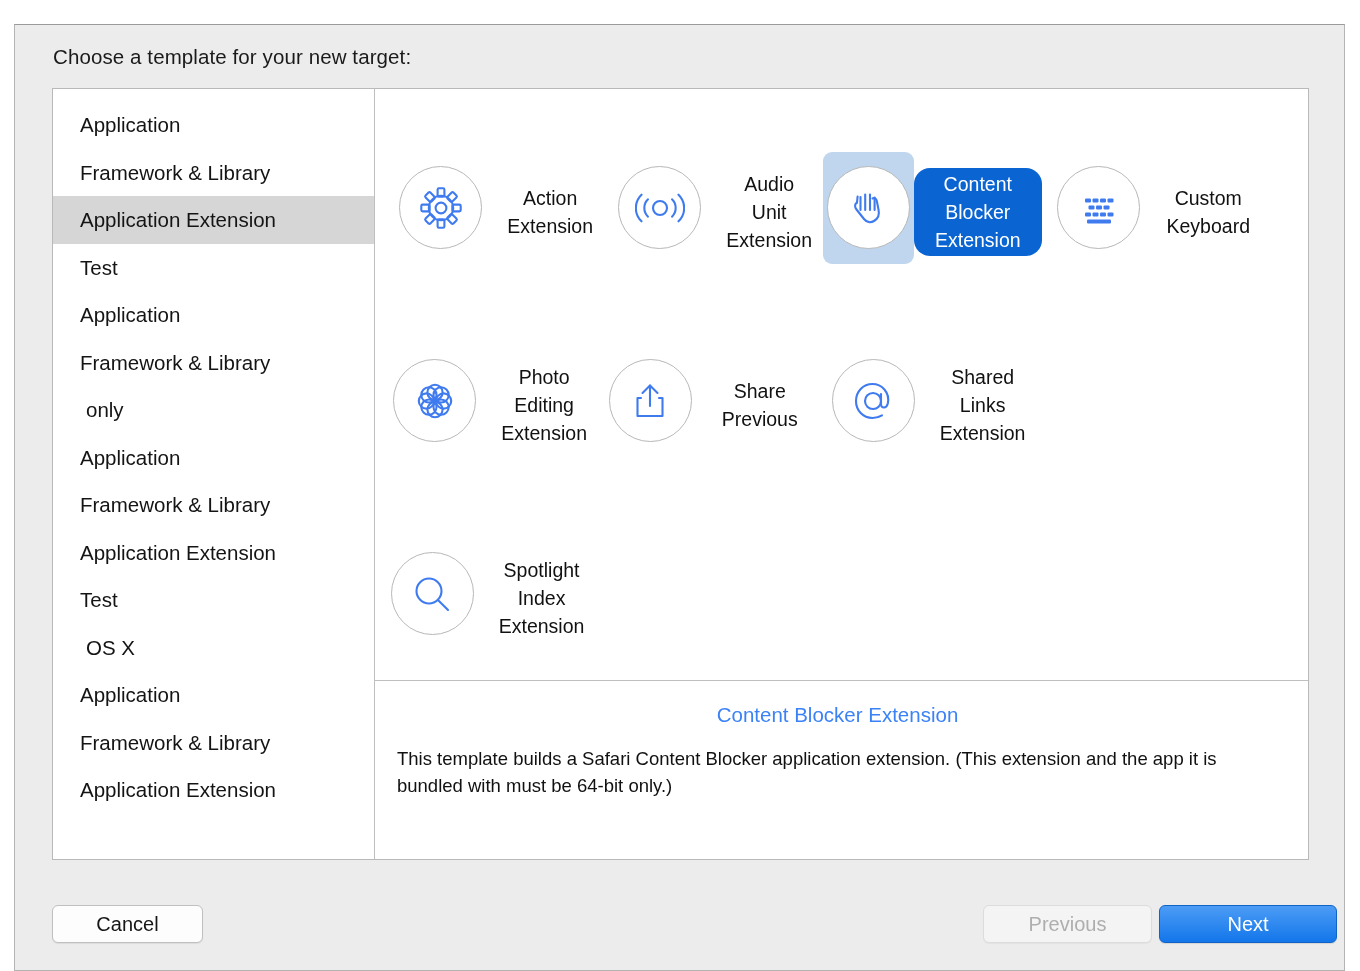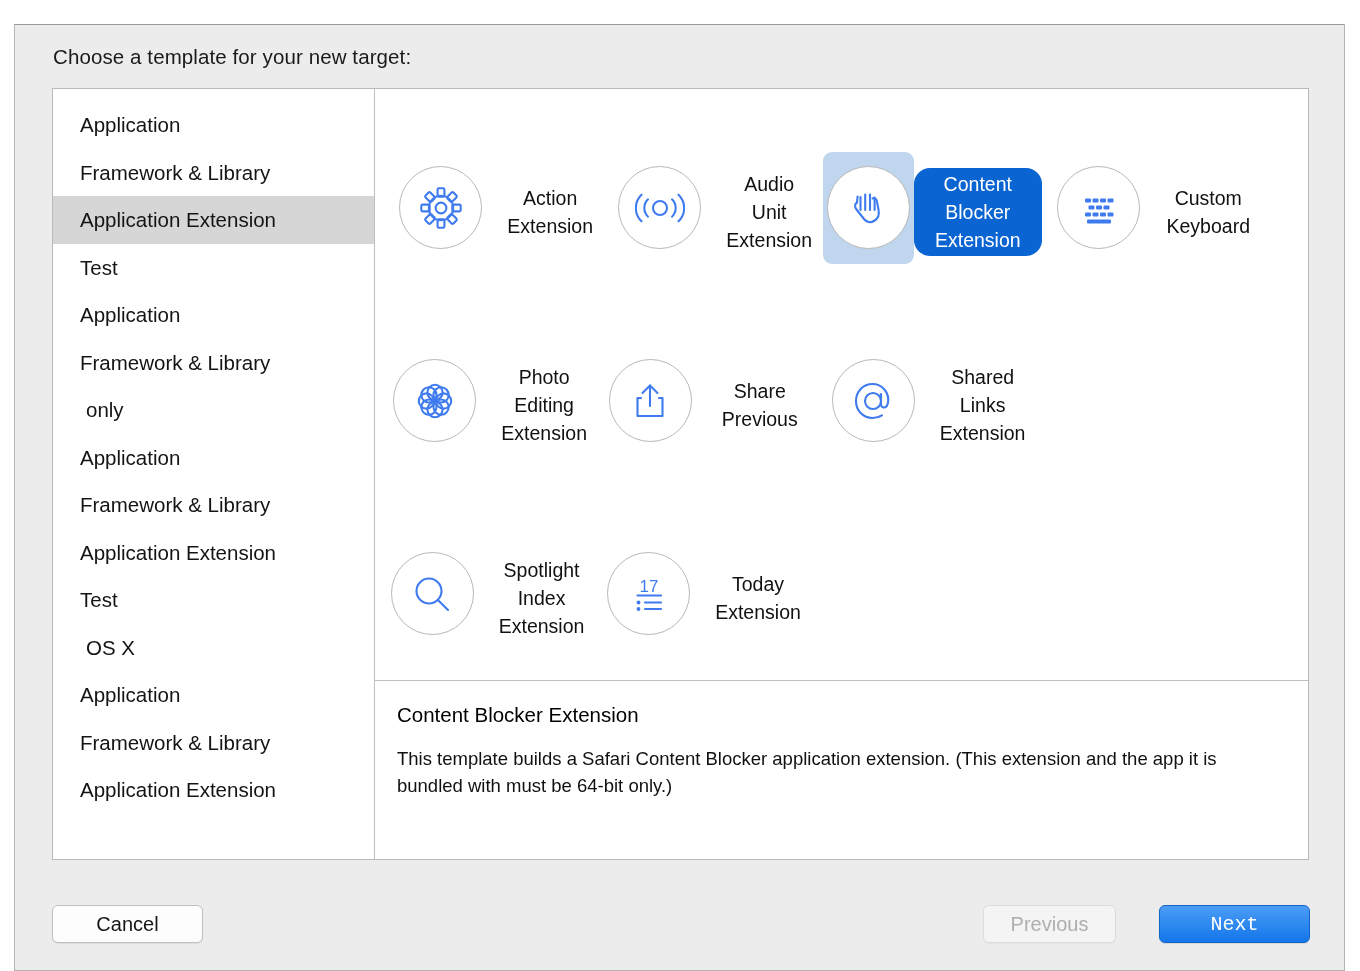--- a/index.html
+++ b/index.html
@@ -136,22 +136,23 @@
   }
 
   
   #desc {
     flex: 1 1 auto;
     padding: 22px 30px 0 22px;
     box-sizing: border-box;
   }
   .desc-title {
     font-size: 20.5px;
-    color: #000000;
+    color: #3b82f6;
     margin-bottom: 18px;
+    text-align: center;
   }
   .desc-body {
     font-size: 18.5px;
     line-height: 27px;
     color: #111111;
     max-width: 890px;
   }
 
   
   .btn {
@@ -171,35 +172,34 @@
     top: 870px;
     width: 151px;
     background: #fdfdfd;
     border: 1px solid #c0c0c0;
     color: #161616;
     box-shadow: 0 1px 1px rgba(0,0,0,0.07);
   }
   #prev-btn {
     left: 968px;
     top: 870px;
-    width: 133px;
+    width: 169px;
     background: #f4f4f4;
     border: 1px solid #dcdcdc;
     color: #aeaeae;
     box-shadow: 0 1px 1px rgba(0,0,0,0.04);
   }
   #next-btn {
     left: 1144px;
     top: 870px;
-    width: 151px;
+    width: 178px;
     background: linear-gradient(to bottom, #4c9cf5 0%, #1376ea 100%);
     border: 1px solid #1064c8;
     color: #ffffff;
     box-shadow: 0 1px 1px rgba(0,0,0,0.10);
-    font-family: Liberation Mono, monospace;
   }
 </style>
 </head>
 <body>
 
 <div id="sheet">
 
   <div class="sheet-title">Choose a template for your new target:</div>
 
   <div id="chooser">
@@ -342,35 +342,20 @@
               <div class="icon-box">
                 <div class="disc">
                   <svg width="50" height="50" viewBox="0 0 50 50" fill="none" stroke="#3f7bef" stroke-width="2.1" stroke-linecap="round" stroke-linejoin="round">
                     <circle cx="22" cy="22" r="12.5"></circle>
                     <path d="M31.2 31.2 L41 41"></path>
                   </svg>
                 </div>
               </div>
               <div class="tile-label">Spotlight Index<br>Extension</div>
             </div>
-            <div class="tile">
-              <div class="icon-box">
-                <div class="disc">
-                  <svg width="50" height="50" viewBox="0 0 50 50" fill="none" stroke="#3f7bef" stroke-width="2.1" stroke-linecap="round" stroke-linejoin="round">
-                    <text x="25" y="23" font-family="Liberation Sans, sans-serif" font-size="17" fill="#3f7bef" stroke="none" text-anchor="middle" font-weight="400">17</text>
-                    <path d="M13.5 26.5 L37 26.5" stroke-width="2.2"></path>
-                    <path d="M21 33.5 L37 33.5" stroke-width="2.2"></path>
-                    <path d="M21 40 L37 40" stroke-width="2.2"></path>
-                    <circle cx="14.5" cy="33.5" r="1.9" fill="#3f7bef" stroke="none"></circle>
-                    <circle cx="14.5" cy="40" r="1.9" fill="#3f7bef" stroke="none"></circle>
-                  </svg>
-                </div>
-              </div>
-              <div class="tile-label">Today Extension</div>
-            </div>
             <div class="tile empty">
               <div class="icon-box">
                 <div class="disc"></div>
               </div>
               <div class="tile-label"></div>
             </div>
             <div class="tile empty">
               <div class="icon-box">
                 <div class="disc"></div>
               </div>

